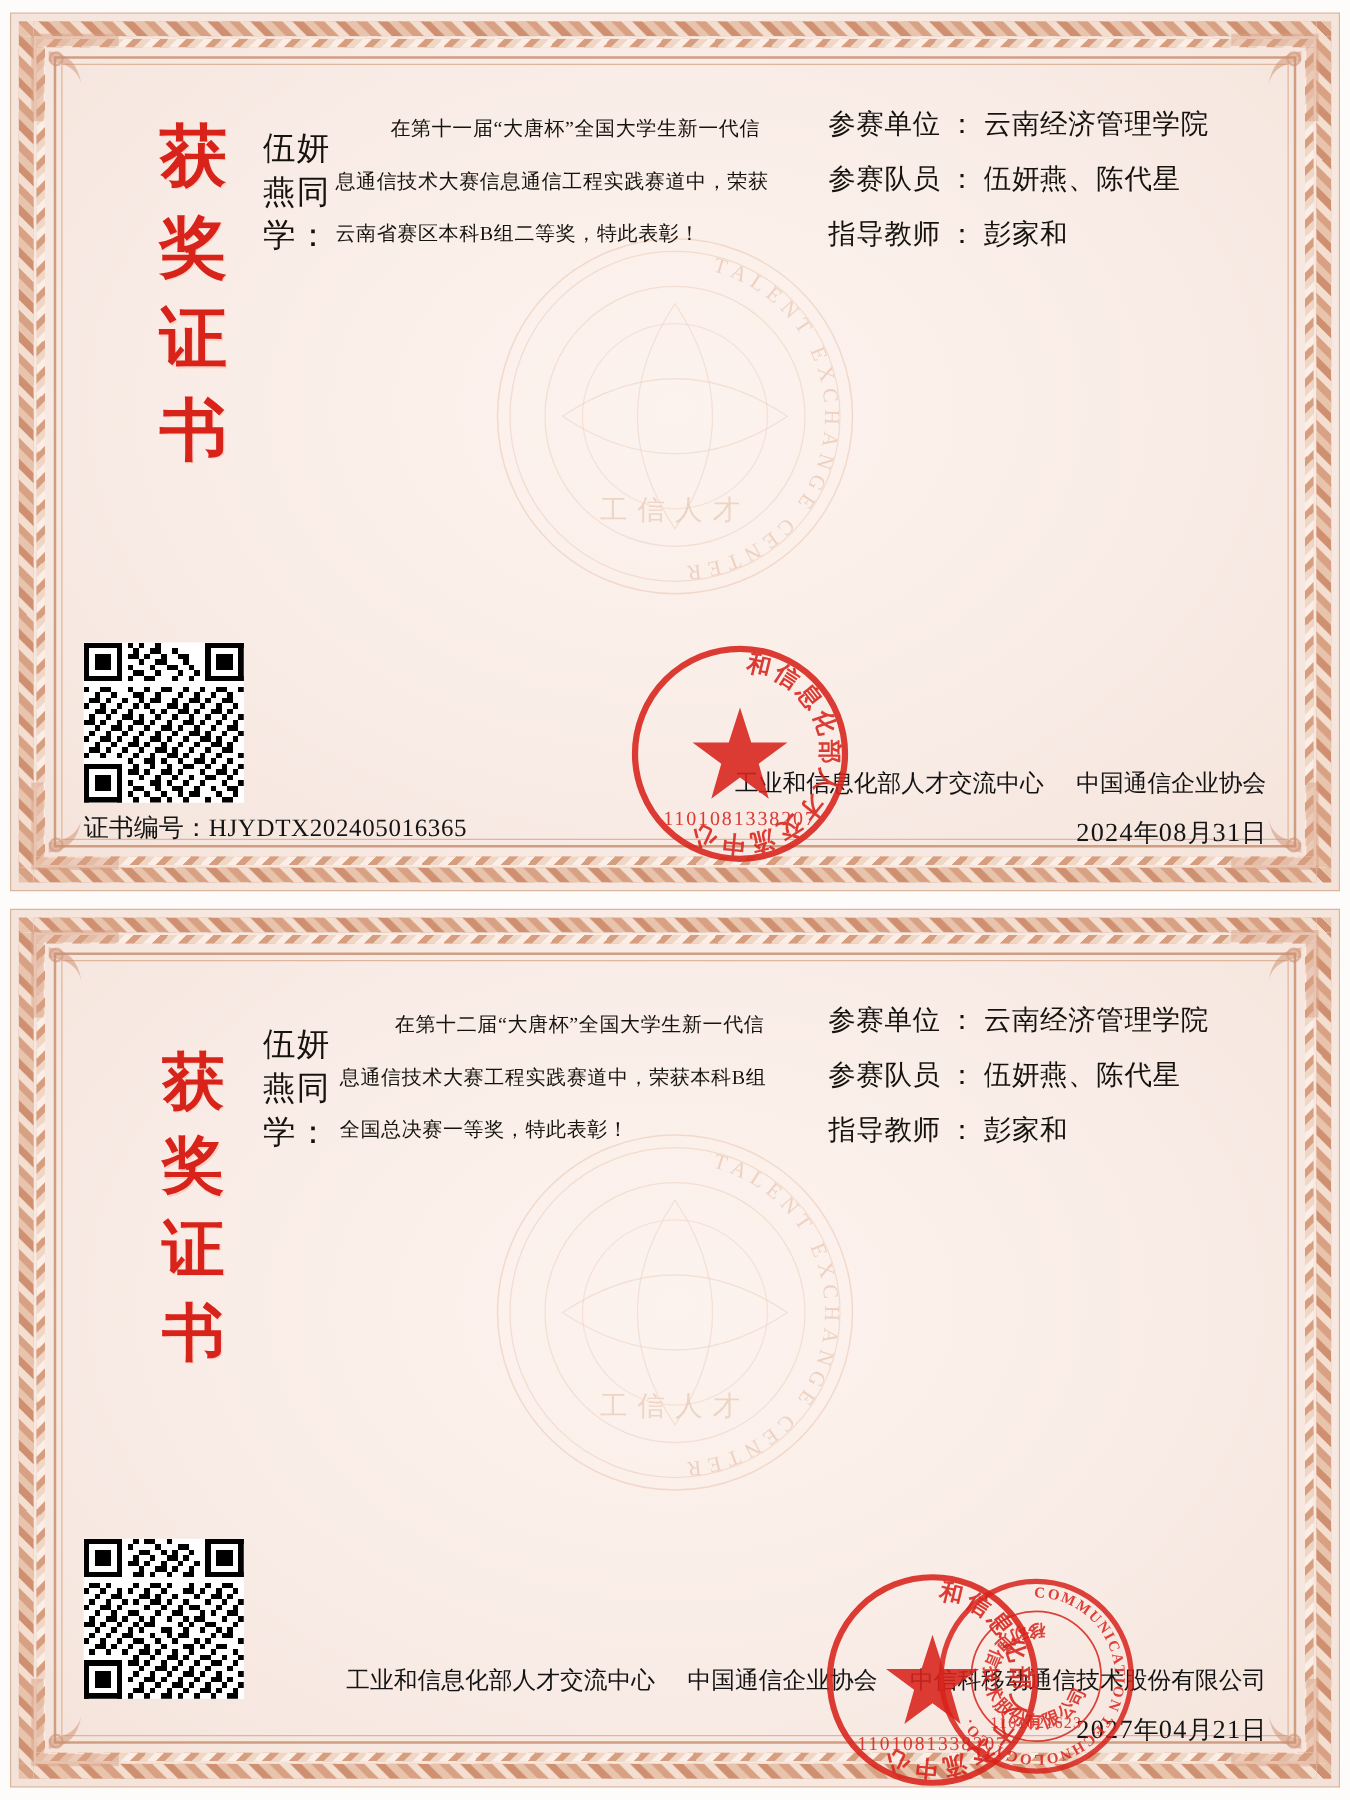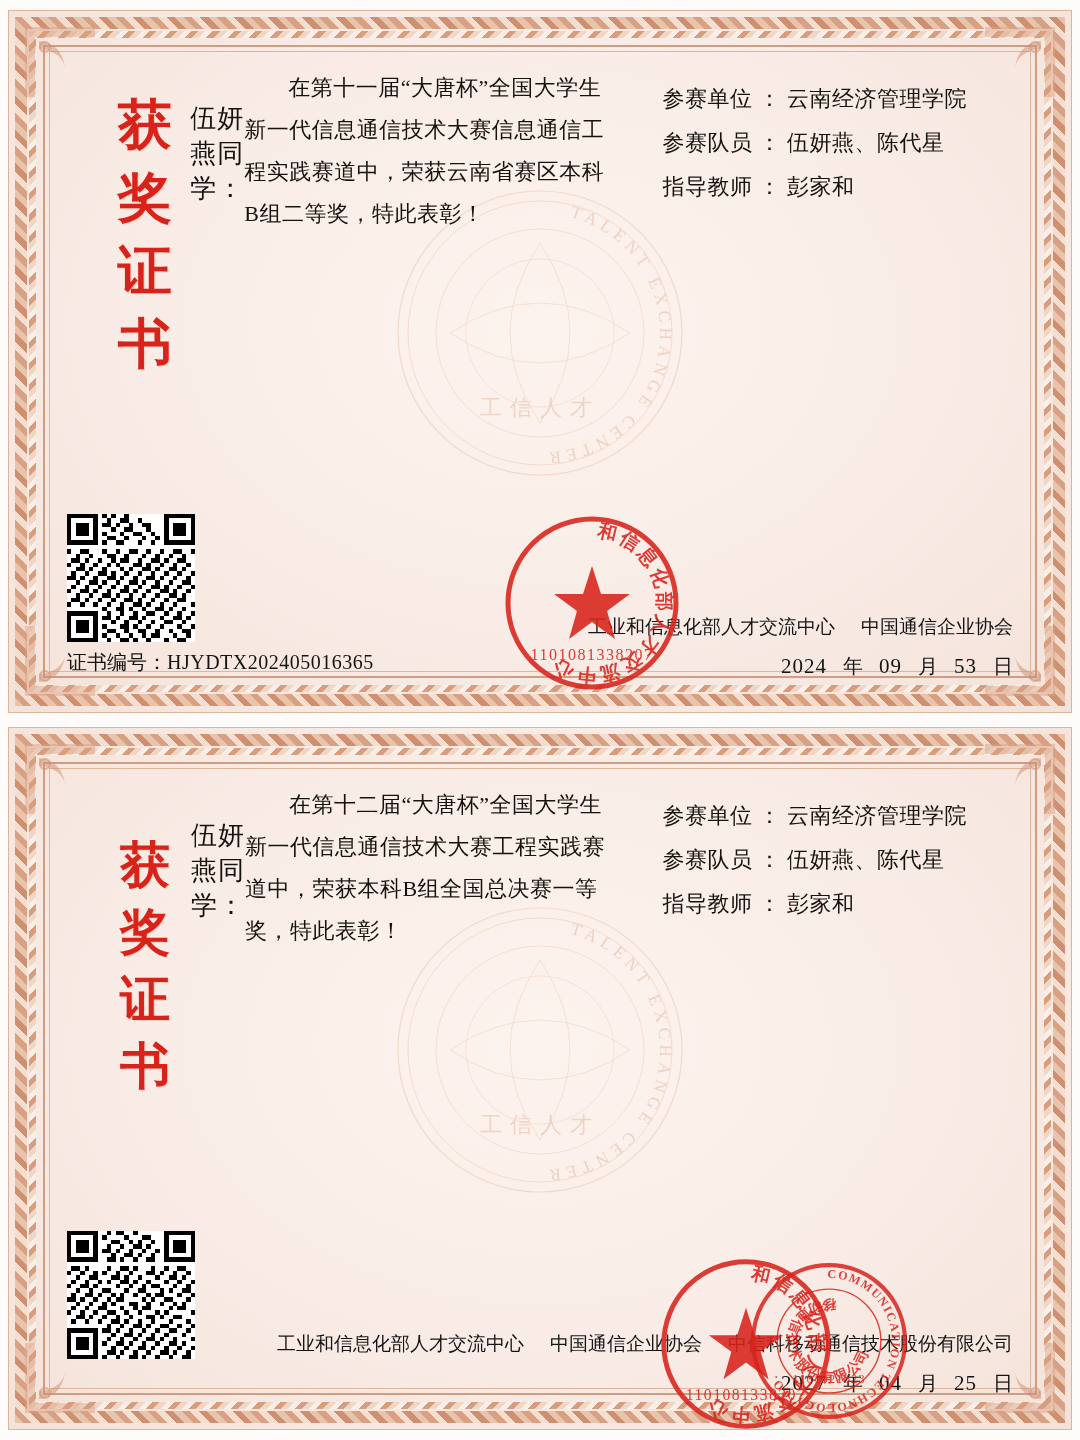--- a/index.html
+++ b/index.html
@@ -89,21 +89,22 @@
     text-shadow: 1px 1px 0 #fbd3c6;
   }
   .cert-title.second { font-size: 50px; margin-top: 48px; }
 
   .salutation {
     margin-top: 34px;
     font-size: 26px; color: #16130f;
     letter-spacing: 1px;
   }
   .para {
-    font-size: 22px; color: #16130f;
+    margin-top: 16px;
+    font-size: 16px; color: #16130f;
     line-height: 42px;
     text-indent: 44px;
     letter-spacing: .5px;
   }
   .fields { margin-top: 10px; }
   .field-row {
     display: flex; align-items: baseline;
     font-size: 22px; color: #16130f;
     line-height: 44px;
     padding-left: 44px;
@@ -132,21 +133,21 @@
   .cert-no .num { font-family: "Liberation Serif", serif; letter-spacing: .5px; }
 
   .issuers {
     position: absolute; right: 0; bottom: 54px;
     display: flex; align-items: flex-end; gap: 26px;
     font-size: 19px; color: #141414;
     white-space: nowrap;
   }
   .date-line {
     position: absolute; right: 0; bottom: 14px;
-    display: flex; align-items: baseline; gap: 16px;
+    display: flex; align-items: baseline; gap: 0;
     font-size: 20px; color: #141414;
   }
   .date-line .dnum { font-size: 21px; letter-spacing: 1px; }
 
   
   .seal {
     position: absolute;
     border-radius: 50%;
     pointer-events: none;
   }
@@ -454,23 +455,23 @@
       </div>
 
       <div class="issuers">
         <span>工业和信息化部人才交流中心</span>
         <span>中国通信企业协会</span>
       </div>
 
       <div class="date-line">
         <span class="dnum">2024</span>
         <span>年</span>
-        <span class="dnum">09</span>
+        <span class="dnum">08</span>
         <span>月</span>
-        <span class="dnum">53</span>
+        <span class="dnum">31</span>
         <span>日</span>
       </div>
 
       <svg class="seal seal-a1" width="190" height="190" viewBox="0 0 190 190" style="opacity:.88">
         <circle cx="95" cy="95" r="84" fill="none" stroke="#d8231b" stroke-width="5"></circle>
         <defs>
             <path id="sealpath1" d="M95,95 m0,-66 a66,66 0 1,1 -0.1,0"></path>
           </defs>
         <text font-size="19" fill="#d8231b" font-family="Liberation Serif, serif" letter-spacing="3" font-weight="bold">
           <textPath href="#sealpath1" startOffset="25%" text-anchor="middle">工业和信息化部人才交流中心</textPath>
@@ -772,21 +773,21 @@
         <span>工业和信息化部人才交流中心</span>
         <span>中国通信企业协会</span>
         <span>中信科移动通信技术股份有限公司</span>
       </div>
 
       <div class="date-line">
         <span class="dnum">2027</span>
         <span>年</span>
         <span class="dnum">04</span>
         <span>月</span>
-        <span class="dnum">25</span>
+        <span class="dnum">21</span>
         <span>日</span>
       </div>
 
       <svg class="seal seal-a2" width="186" height="186" viewBox="0 0 190 190" style="opacity:.88">
         <circle cx="95" cy="95" r="84" fill="none" stroke="#d8231b" stroke-width="5"></circle>
         <defs>
             <path id="sealpath2" d="M95,95 m0,-66 a66,66 0 1,1 -0.1,0"></path>
           </defs>
         <text font-size="19" fill="#d8231b" font-family="Liberation Serif, serif" letter-spacing="3" font-weight="bold">
           <textPath href="#sealpath2" startOffset="25%" text-anchor="middle">工业和信息化部人才交流中心</textPath>

